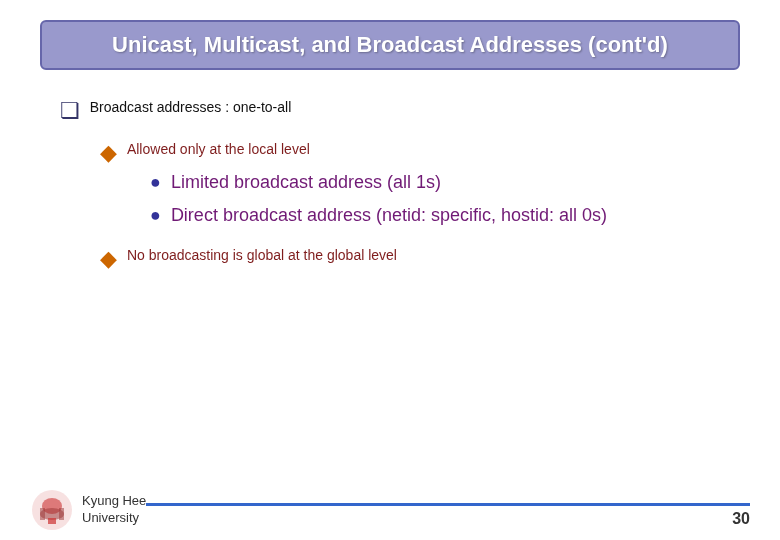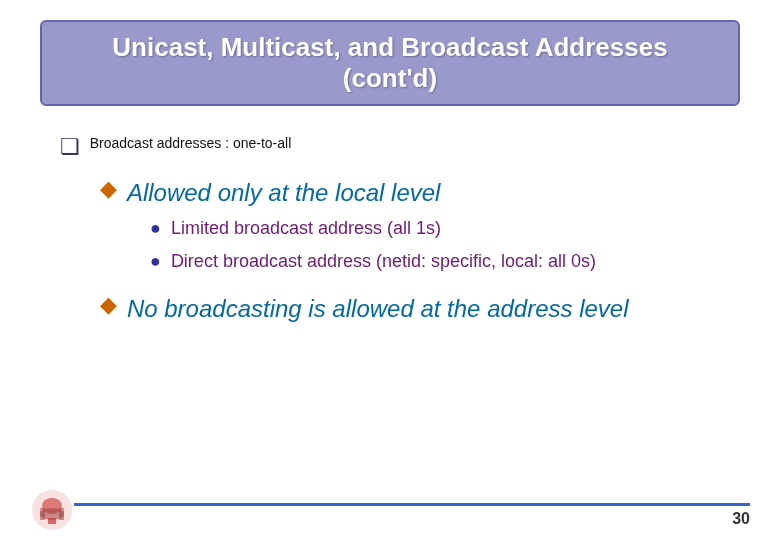--- a/index.html
+++ b/index.html
@@ -25,21 +25,21 @@
       background: #9999cc;
       border: 2px solid #6666aa;
       border-radius: 6px;
       padding: 10px 20px;
       margin-bottom: 28px;
       text-align: center;
     }
 
     .title-text {
       color: #ffffff;
-      font-size: 26px;
+      font-size: 22px;
       font-weight: bold;
       text-shadow: 1px 1px 2px rgba(0,0,0,0.3);
     }
 
     .content {
       padding-left: 20px;
     }
 
     .level1 {
       display: flex;
@@ -74,24 +74,23 @@
 
     .level2-bullet {
       color: #cc6600;
       font-size: 22px;
       margin-right: 10px;
       margin-top: 2px;
       line-height: 1;
     }
 
     .level2-text {
-      font-size: 24px;
-      color: #0369a1;
+      font-size: 14px;
+      color: #7f1d1d;
       line-height: 1.4;
-      font-style: italic;
     }
 
     .level3-group {
       padding-left: 50px;
       margin-bottom: 18px;
     }
 
     .level3 {
       display: flex;
       align-items: flex-start;
@@ -184,45 +183,49 @@
         <span class="level2-text">Allowed only at the local level</span>
       </div>
 
       <div class="level3-group">
         <div class="level3">
           <span class="level3-bullet">●</span>
           <span class="level3-text">Limited broadcast address (all 1s)</span>
         </div>
         <div class="level3">
           <span class="level3-bullet">●</span>
-          <span class="level3-text">Direct broadcast address (netid: specific, local: all 0s)</span>
+          <span class="level3-text">Direct broadcast address (netid: specific, hostid: all 0s)</span>
         </div>
       </div>
     </div>
 
     <div class="level2-group">
       <div class="level2">
         <span class="level2-bullet">◆</span>
-        <span class="level2-text">No broadcasting is allowed at the address level</span>
+        <span class="level2-text">No broadcasting is global at the global level</span>
       </div>
     </div>
 
   </div>
 
   <div class="footer">
     <div class="footer-logo">
 
       <svg class="logo-img" viewBox="0 0 44 44" xmlns="http://www.w3.org/2000/svg">
         <circle cx="22" cy="22" r="20" fill="#cc3333" opacity="0.15"></circle>
         <ellipse cx="22" cy="18" rx="10" ry="8" fill="#cc3333" opacity="0.6"></ellipse>
         <ellipse cx="22" cy="26" rx="12" ry="6" fill="#993333" opacity="0.5"></ellipse>
         <rect x="18" y="30" width="8" height="6" fill="#cc3333" opacity="0.7"></rect>
         <rect x="10" y="20" width="5" height="12" fill="#993333" opacity="0.5"></rect>
         <rect x="29" y="20" width="5" height="12" fill="#993333" opacity="0.5"></rect>
       </svg>
+      <div class="footer-name">
+        <div>Kyung Hee</div>
+        <div>University</div>
+      </div>
     </div>
 
     <div class="footer-line-area">
       <div class="footer-line"></div>
       <span class="page-num">30</span>
     </div>
   </div>
 
 </div>
 

